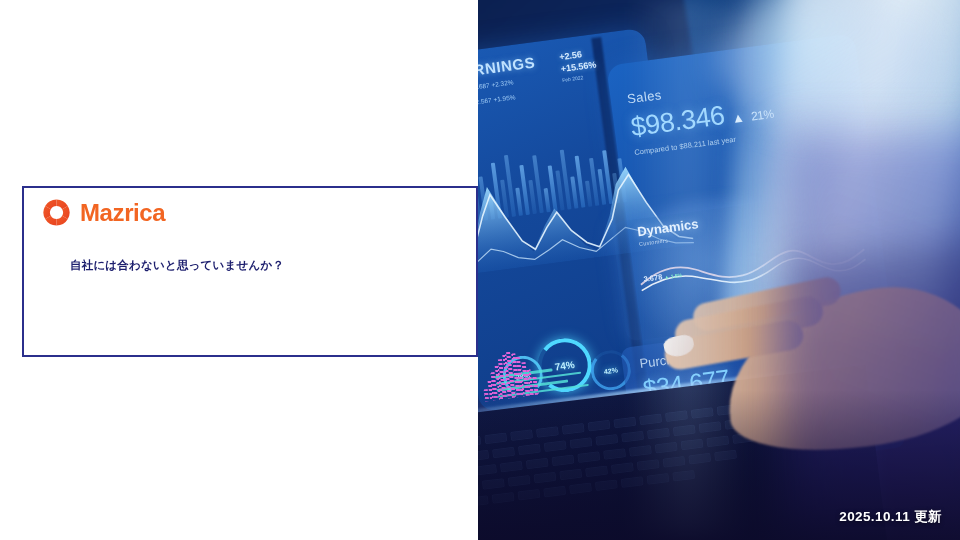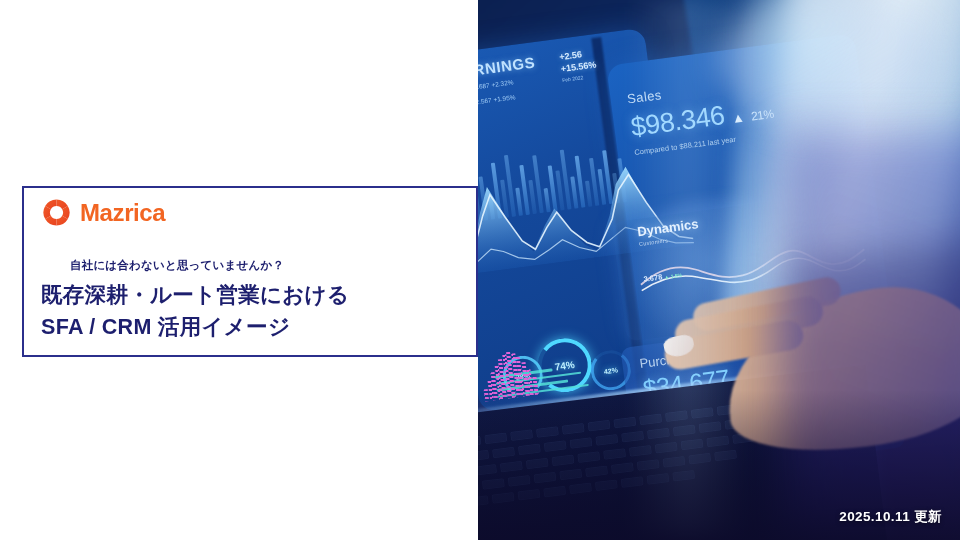--- a/index.html
+++ b/index.html
@@ -476,17 +476,15 @@
             <path d="M20 38 A18 18 0 0 1 4.4 29 L12.2 24.5 A9 9 0 0 0 20 29 Z"></path>
             <path d="M4.4 29 A18 18 0 0 1 4.4 11 L12.2 15.5 A9 9 0 0 0 12.2 24.5 Z"></path>
             <path d="M4.4 11 A18 18 0 0 1 20 2 L20 11 A9 9 0 0 0 12.2 15.5 Z"></path>
           </g>
         </svg>
       </span>
       <span class="logo-text">Mazrica</span>
     </div>
 
     <div class="kicker">自社には合わないと思っていませんか？</div>
-    <div class="title-l1">既存深耕・ルート営業における</div>
-    <div class="title-l2">SFA / CRM 活用イメージ</div>
   </div>
 
 </div>
 
 </body></html>

